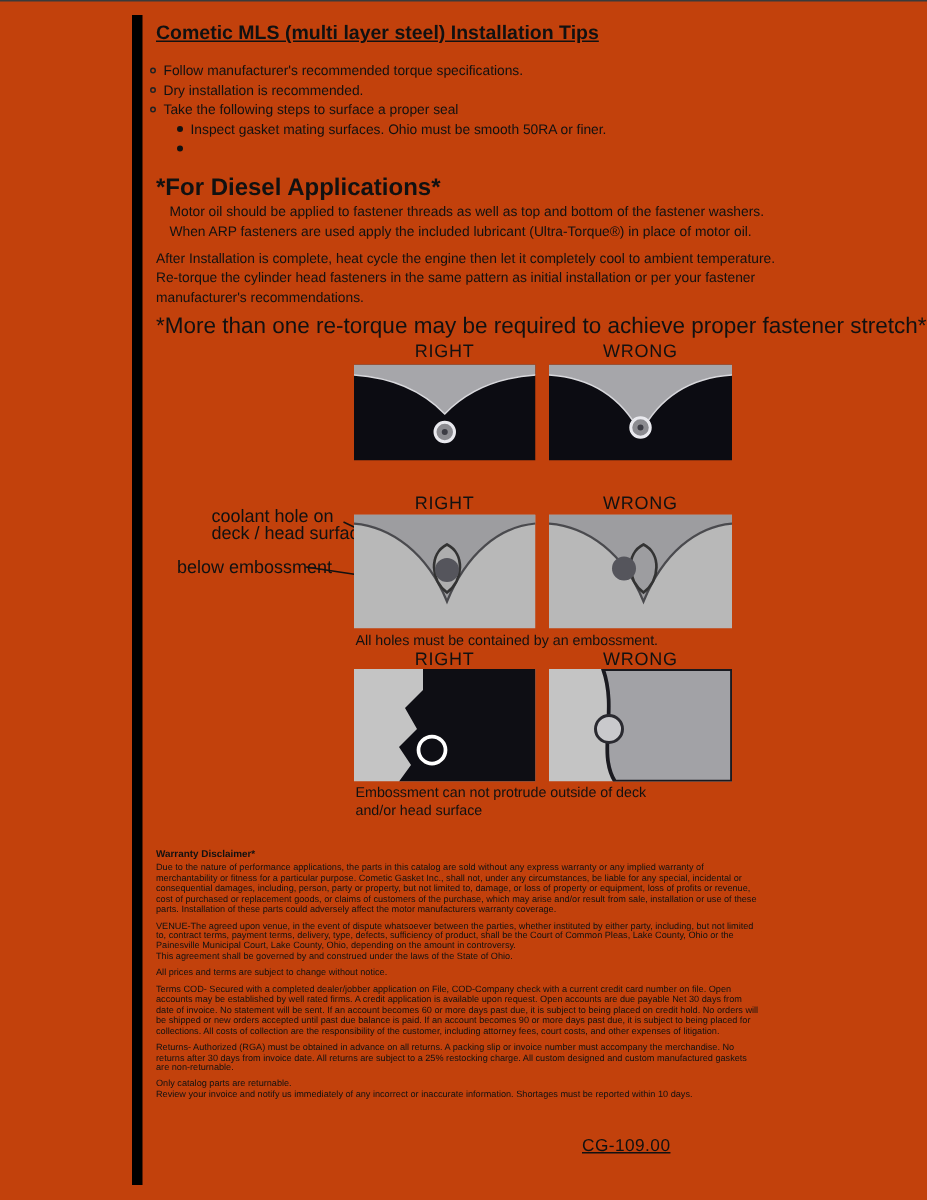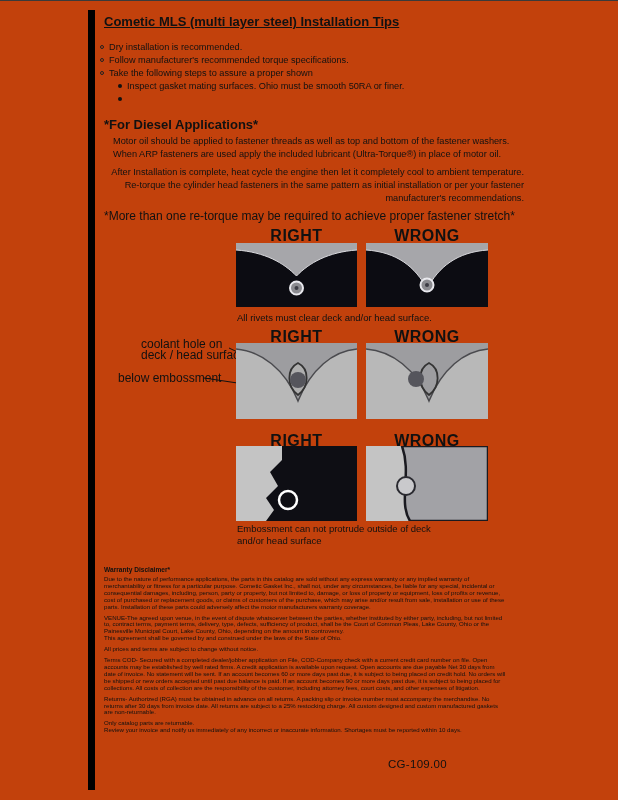--- a/index.html
+++ b/index.html
@@ -12,27 +12,27 @@
   .top-edge { position:absolute; left:0; top:0; width:618px; height:1px; background:#3a3a3a; }
   .left-bar { position:absolute; left:88px; top:10px; width:7px; height:780px; background:#000; }
 
   .title { left:104px; top:14px; font-size:13px; font-weight:bold; text-decoration:underline; white-space:nowrap; }
 
   .bullets { left:100px; top:41px; width:440px; font-size:9.2px; line-height:13px; }
   .b-row { display:flex; align-items:flex-start; }
   .b-open { flex:0 0 auto; width:4px; height:4px; border:1px solid #222; border-radius:50%; margin:4px 5px 0 0; }
   .b-dot  { flex:0 0 auto; width:4px; height:4px; background:#111; border-radius:50%; margin:4px 5px 0 18px; }
 
-  .diesel-h { left:104px; top:117px; font-size:13px; font-weight:bold; }
+  .diesel-h { left:104px; top:117px; font-size:16px; font-weight:bold; }
   .para { font-size:9.2px; line-height:13px; width:420px; }
   .para-1 { left:113px; top:135px; }
-  .para-2 { left:104px; top:166px;text-align:right; }
-  .note { left:104px; top:209px; font-size:12px; white-space:nowrap; }
+  .para-2 { left:104px; top:166px; }
+  .note { left:104px; top:209px; font-size:15px; white-space:nowrap; }
 
-  .dg-h { position:absolute; font-size:16px; text-align:center; letter-spacing:0.5px;font-weight:bold; }
+  .dg-h { position:absolute; font-size:12px; text-align:center; letter-spacing:0.5px; }
   .h1l { left:236px; top:227px; width:121px; } .h1r { left:366px; top:227px; width:122px; }
   .h2l { left:236px; top:328px; width:121px; } .h2r { left:366px; top:328px; width:122px; }
   .h3l { left:236px; top:432px; width:121px; } .h3r { left:366px; top:432px; width:122px; }
 
   .pan { position:absolute; display:block; }
   .p1l { left:236px; top:243px; } .p1r { left:366px; top:243px; }
   .p2l { left:236px; top:343px; } .p2r { left:366px; top:343px; }
   .p3l { left:236px; top:446px; } .p3r { left:366px; top:446px; }
 
   .cap { position:absolute; font-size:9.5px; line-height:11.5px; white-space:pre-line; }
@@ -42,43 +42,43 @@
 
   .lbl { position:absolute; font-size:12px; line-height:10.5px; white-space:pre-line; }
   .lbl1 { left:141px; top:339px; }
   .lbl2 { left:118px; top:373px; }
   .arrows { position:absolute; left:118px; top:332px; }
 
   .disc { left:104px; top:566px; width:403px; }
   .disc-h { font-size:6.6px; font-weight:bold; margin-bottom:3px; }
   .disc p { font-size:6.1px; line-height:6.9px; margin:0 0 4px 0; white-space:pre-line; }
 
-  .footer { left:388px; top:758px; font-size:11.5px; letter-spacing:0.3px; }
+  .footer { left:388px; top:758px; font-size:11.5px; letter-spacing:0.3px;text-decoration:underline; }
 </style>
 </head>
 <body>
 
 <div class="page">
   <div class="top-edge"></div>
   <div class="left-bar"></div>
 
   <h1 class="abs title">Cometic MLS (multi layer steel) Installation Tips</h1>
 
   <div class="abs bullets">
     <div class="b-row">
       <span class="b-open"></span>
+      <span>Follow manufacturer's recommended torque specifications.</span>
+    </div>
+    <div class="b-row">
+      <span class="b-open"></span>
       <span>Dry installation is recommended.</span>
     </div>
     <div class="b-row">
       <span class="b-open"></span>
-      <span>Follow manufacturer's recommended torque specifications.</span>
-    </div>
-    <div class="b-row">
-      <span class="b-open"></span>
-      <span>Take the following steps to assure a proper shown</span>
+      <span>Take the following steps to surface a proper seal</span>
     </div>
     <div class="b-row">
       <span class="b-dot"></span>
       <span>Inspect gasket mating surfaces.  Ohio must be smooth 50RA or finer.</span>
     </div>
     <div class="b-row">
       <span class="b-dot"></span>
     </div>
   </div>
 
@@ -96,21 +96,20 @@
     <circle cx="60.5" cy="45" r="6.5" fill="#8b8b90" stroke="#e9e9ee" stroke-width="2"></circle>
     <circle cx="60.5" cy="45" r="2" fill="#3c3c44"></circle>
   </svg>
   <svg class="pan p1r" width="122" height="64" viewBox="0 0 122 64">
     <rect width="122" height="64" fill="#0c0c12"></rect>
     <path d="M0,0 H122 V7 C91,9 72.5,24 61,46 C49.5,24 31,9 0,7 Z" fill="#a6a6aa"></path>
     <path d="M0,7 C31,9 49.5,24 61,46 C72.5,24 91,9 122,7" fill="none" stroke="#d8d8dc" stroke-width="1"></path>
     <circle cx="61" cy="42" r="6.5" fill="#8b8b90" stroke="#e9e9ee" stroke-width="2"></circle>
     <circle cx="61" cy="42" r="2" fill="#3c3c44"></circle>
   </svg>
-  <div class="cap cap1">All rivets must clear deck and/or head surface.</div>
 
   <div class="dg-h h2l">RIGHT</div>
   <div class="dg-h h2r">WRONG</div>
   <div class="lbl lbl1">coolant hole on
 deck / head surface</div>
   <div class="lbl lbl2">below embossment</div>
   <svg class="arrows" width="252" height="96" viewBox="0 0 252 96">
     <line x1="111" y1="16" x2="176" y2="47" stroke="#111" stroke-width="1"></line>
     <line x1="86" y1="46" x2="166" y2="58" stroke="#111" stroke-width="1"></line>
   </svg>
@@ -121,20 +120,21 @@
     <path d="M62,20 C74,26 73,44 62,52 C51,44 50,26 62,20 Z" fill="#aeaeae" stroke="#333333" stroke-width="1.8"></path>
     <circle cx="62" cy="37" r="8" fill="#55555c"></circle>
   </svg>
   <svg class="pan p2r" width="122" height="76" viewBox="0 0 122 76">
     <rect width="122" height="76" fill="#b8b8b8"></rect>
     <path d="M0,0 H122 V6 C98,8 76,26 63,58 C50,26 26,8 0,6 Z" fill="#9d9da0"></path>
     <path d="M0,6 C26,8 50,26 63,58 C76,26 98,8 122,6" fill="none" stroke="#4a4a4e" stroke-width="1.5"></path>
     <path d="M63,20 C75,26 74,44 63,52 C52,44 51,26 63,20 Z" fill="none" stroke="#333333" stroke-width="1.8"></path>
     <circle cx="50" cy="36" r="8" fill="#55555c"></circle>
   </svg>
+  <div class="cap cap2">All holes must be contained by an embossment.</div>
 
   <div class="dg-h h3l">RIGHT</div>
   <div class="dg-h h3r">WRONG</div>
   <svg class="pan p3l" width="121" height="75" viewBox="0 0 121 75">
     <rect width="121" height="75" fill="#c4c4c4"></rect>
     <path d="M46,0 H121 V75 H30 L38,64 L30,52 L42,40 L34,26 L46,14 Z" fill="#0e0e14"></path>
     <circle cx="52" cy="54" r="9" fill="none" stroke="#ffffff" stroke-width="2.5"></circle>
   </svg>
   <svg class="pan p3r" width="122" height="75" viewBox="0 0 122 75">
     <rect width="122" height="75" fill="#c4c4c4"></rect>

